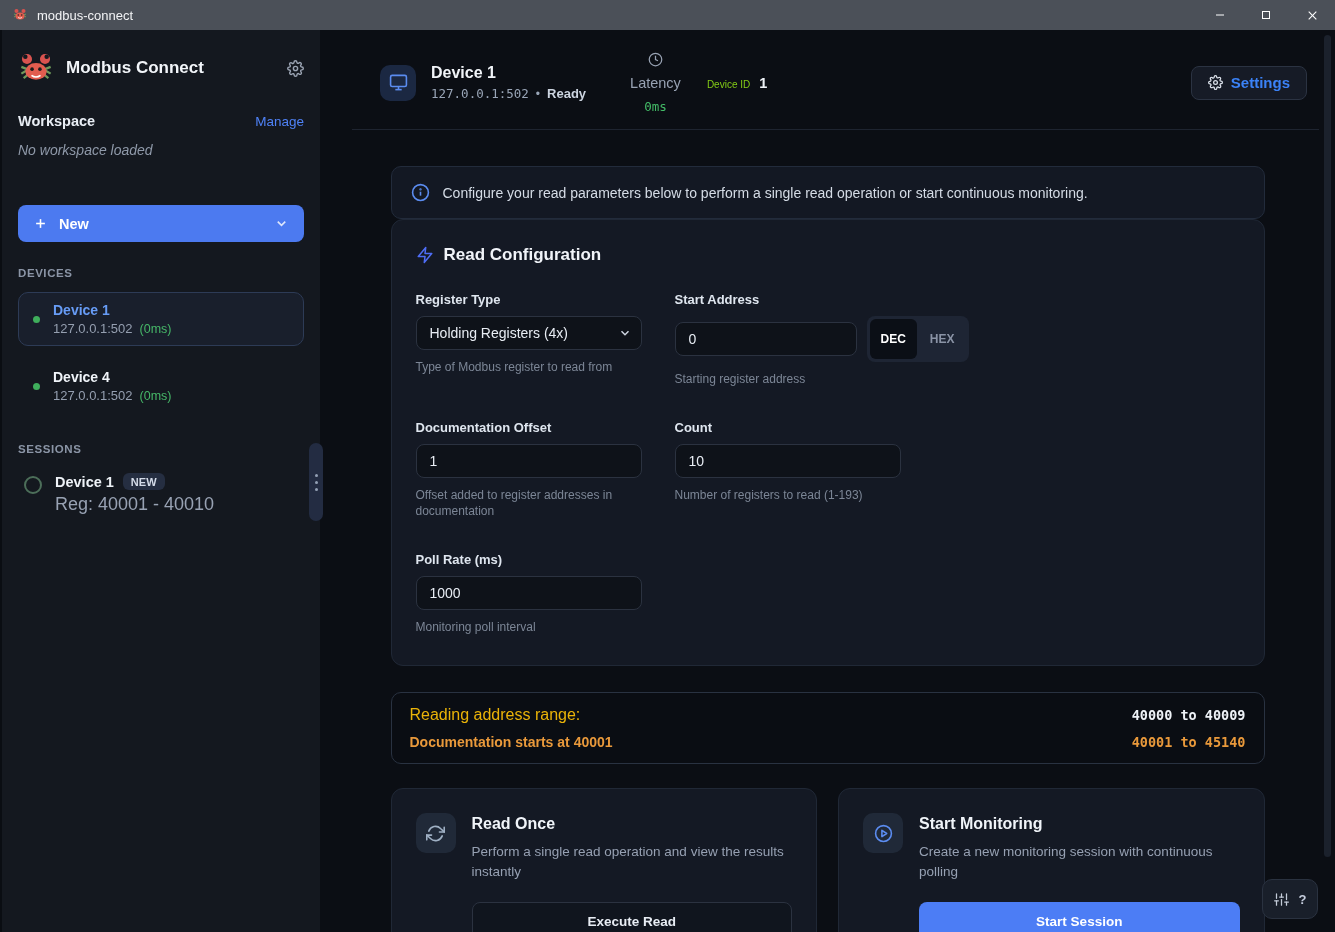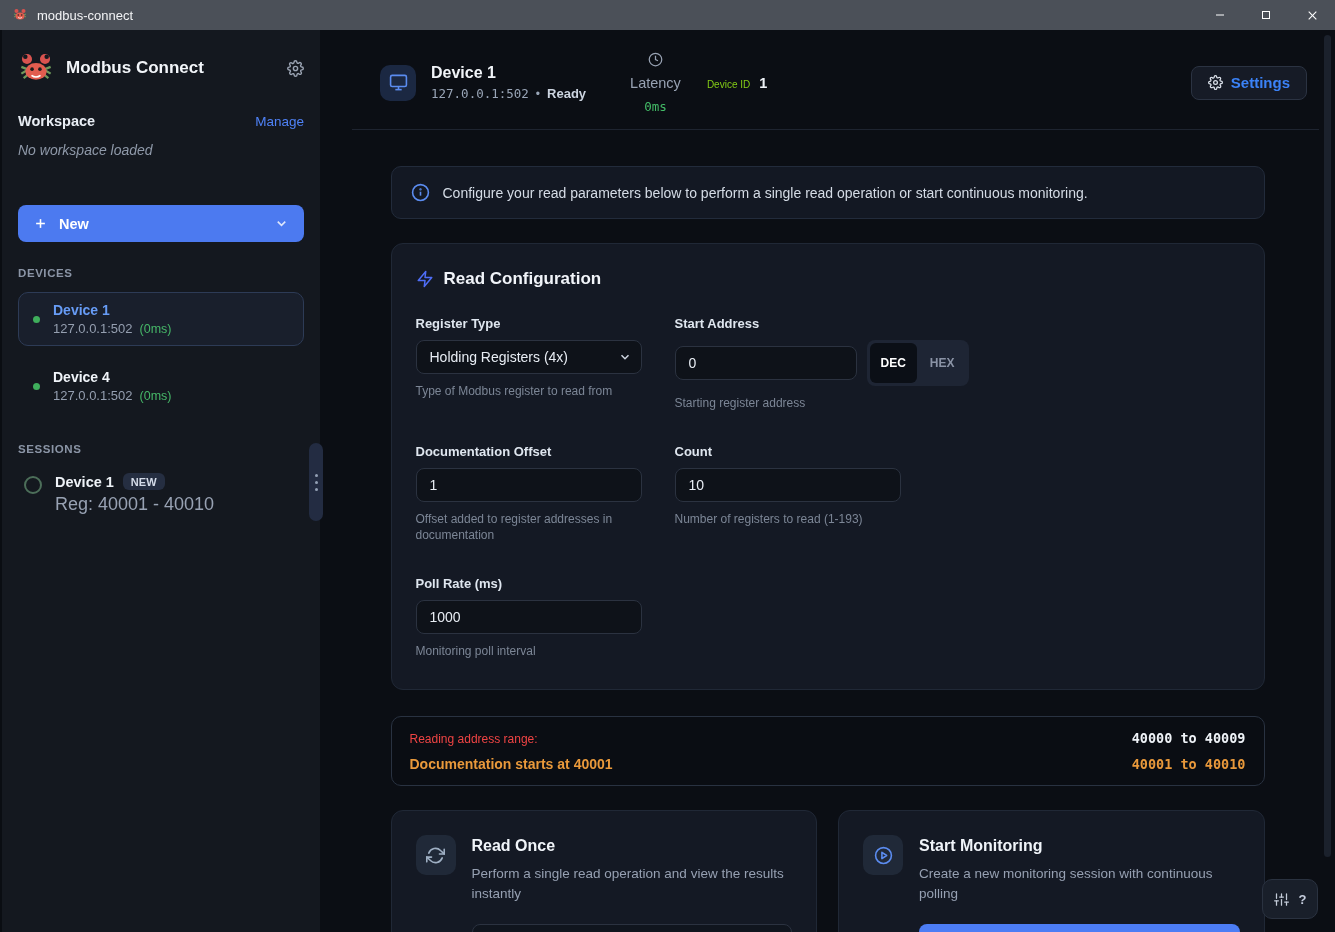--- a/index.html
+++ b/index.html
@@ -69,41 +69,41 @@
   .settings-btn { margin-left:auto; height:34px; background:#161b26; border:1px solid #2b3342; border-radius:8px; display:flex; align-items:center; gap:8px; padding:0 16px; cursor:pointer; }
   .settings-btn span { font-size:15px; font-weight:bold; color:#3b82f6; }
   .settings-btn svg { color:#dde3ec; }
 
   .content { width:874px; margin:36px auto 0; }
 
   .info-banner { background:#131823; border:1px solid #222b3b; border-radius:10px; padding:16px 19px; display:flex; align-items:center; gap:13px; }
   .info-banner .ib-icon { color:#5b8cf0; flex:none; }
   .ib-text { font-size:14px; color:#d5dce6; }
 
-  .config-card { margin-top:24px; background:#141924; border:1px solid #202836; border-radius:12px; padding:25px 24px 30px; }
+  .config-card { background:#141924; border:1px solid #202836; border-radius:12px; padding:25px 24px 30px; }
   .cc-title-row { display:flex; align-items:center; gap:10px; }
   .cc-title { font-size:17px; font-weight:bold; color:#f1f4f9; }
   .bolt { color:#4e6df5; }
   .form-grid { margin-top:27px; display:grid; grid-template-columns:226px 290px; column-gap:26px; row-gap:31px;gap:33px; }
   .field-label { font-size:13px; font-weight:bold; color:#dfe6ef; margin-bottom:9px; }
   .text-input { width:226px; height:34px; background:#0e1219; border:1px solid #2b3240; border-radius:8px; color:#e8edf4; font-size:14px; font-family:"Liberation Sans",sans-serif; padding:0 13px; outline:none; }
   .text-input.narrow { width:182px; }
   .help-text { margin-top:9px; font-size:12px; line-height:16px; color:#7c8696; max-width:230px; }
   .select-wrap { position:relative; width:226px; }
   select.reg-select { appearance:none; -webkit-appearance:none; width:226px; height:34px; background:#0e1219; border:1px solid #2b3240; border-radius:8px; color:#e8edf4; font-size:14px; font-family:"Liberation Sans",sans-serif; padding:0 28px 0 13px; outline:none; cursor:pointer; }
   .select-chevron { position:absolute; right:10px; top:10px; color:#cfd6e2; pointer-events:none; }
   .addr-row { display:flex; gap:10px; align-items:center; }
   .dec-hex { background:#1e2534; border-radius:8px; padding:3px; display:flex; gap:2px; }
   .seg { font-size:12px; font-weight:bold; padding:13px 11px; border-radius:6px; color:#8a93a5; cursor:pointer; }
   .seg.active { background:#0b0f16; color:#fff; }
 
   .range-box { margin-top:26px; background:#0a0d13; border:1px solid #293241; border-radius:10px; padding:13px 18px; }
   .range-row { display:flex; justify-content:space-between; align-items:baseline; }
   .range-row + .range-row { margin-top:10px; }
-  .rr-label { font-size:12px; color:#ef4444; }
+  .rr-label { font-size:16px; color:#eab308; }
   .rr-value { font-family:"DejaVu Sans Mono", monospace; font-size:13.5px; font-weight:bold; color:#eef2f7; }
   .rr-doc-label { font-size:14px; font-weight:bold; color:#e9993b; }
   .rr-doc-value { font-family:"DejaVu Sans Mono", monospace; font-size:13.5px; font-weight:bold; color:#e9993b; }
 
   .actions-grid { margin-top:24px; display:grid; grid-template-columns:1fr 1fr; gap:21px; }
   .action-card { background:#141924; border:1px solid #202836; border-radius:12px; padding:24px; }
   .ac-row { display:flex; gap:16px; }
   .ac-icon { width:40px; height:40px; border-radius:10px; background:#202938; display:flex; align-items:center; justify-content:center; flex:none; color:#9fb0c4; }
   .ac-icon.blue { color:#5b8cf0; }
   .ac-title { font-size:16px; font-weight:bold; color:#f0f4f9; padding-top:2px; }
@@ -339,21 +339,21 @@
         </div>
       </div>
 
       <div class="range-box">
         <div class="range-row">
           <span class="rr-label">Reading address range:</span>
           <span class="rr-value">40000 to 40009</span>
         </div>
         <div class="range-row">
           <span class="rr-doc-label">Documentation starts at 40001</span>
-          <span class="rr-doc-value">40001 to 40010</span>
+          <span class="rr-doc-value">40001 to 45140</span>
         </div>
       </div>
 
       <div class="actions-grid">
 
         <div class="action-card">
           <div class="ac-row">
             <div class="ac-icon">
               <svg width="19" height="19" viewBox="0 0 24 24" fill="none" stroke="currentColor" stroke-width="2" stroke-linecap="round">
                   <polyline points="23 4 23 10 17 10"></polyline>

